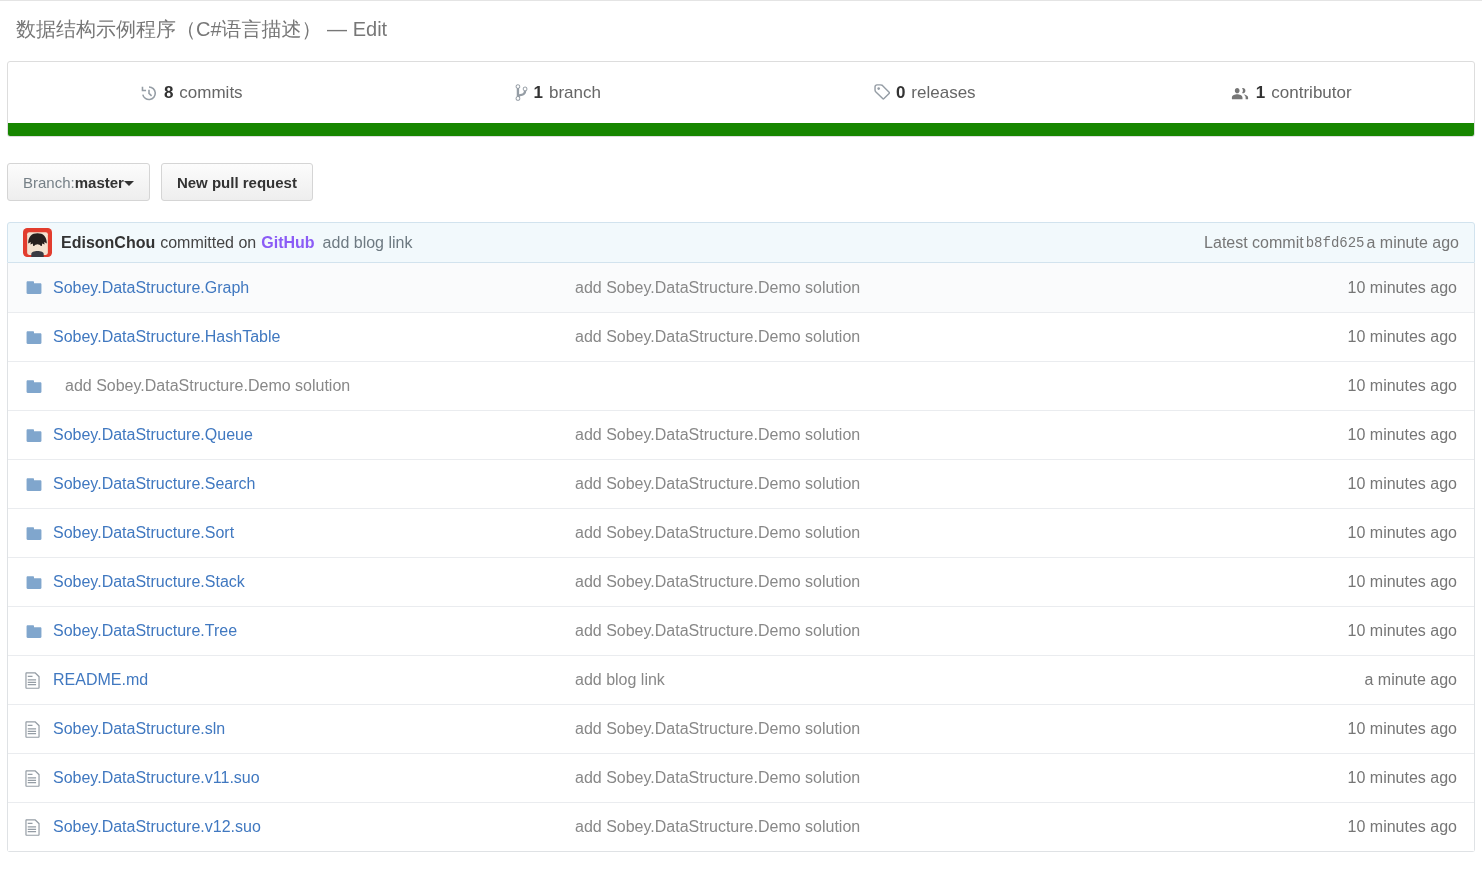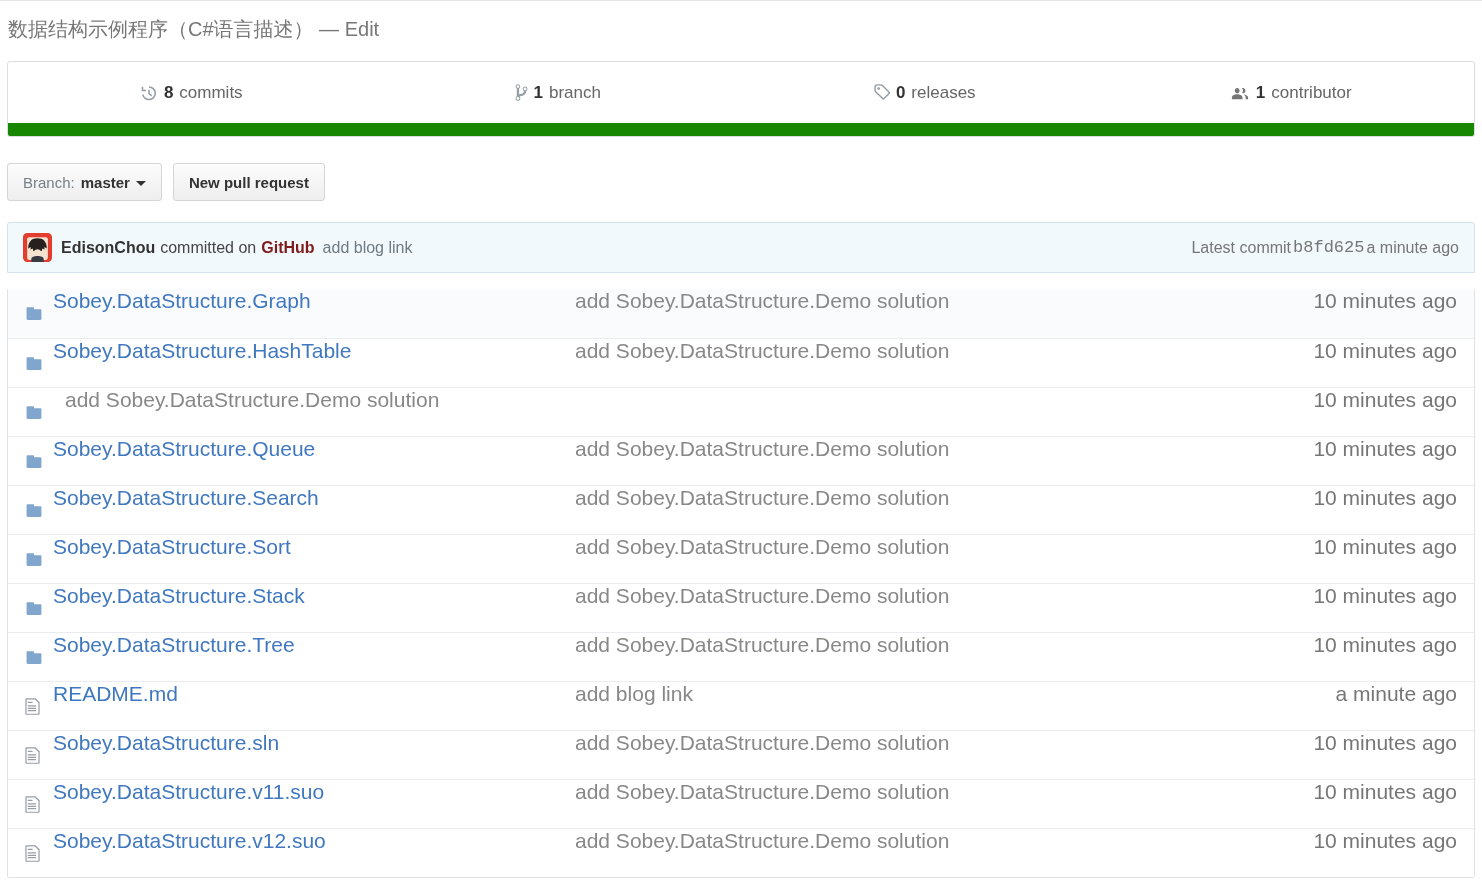--- a/index.html
+++ b/index.html
@@ -1,65 +1,65 @@
 <!DOCTYPE html>
 <html><head>
 <meta charset="utf-8">
 <style>
   * { margin: 0; padding: 0; box-sizing: border-box; }
   html, body { width: 1482px; height: 893px; overflow: hidden; background: #fff; }
   body { font-family: "Liberation Sans", "DejaVu Sans", sans-serif; color: #333; }
   .page { border-top: 1px solid #e4e4e4; }
 
   
-  .repo-title { font-size: 20px; color: #777; padding: 15px 10px 14px 8px; font-weight: 400; }
+  .repo-title { font-size: 20px; color: #777; padding: 15px 10px 14px 16px; font-weight: 400; }
 
   
   .stats-box { margin: 4px 7px 0 7px; border: 1px solid #dddddd; border-radius: 3px; overflow: hidden; }
   .stats-row { display: flex; height: 61px; align-items: center; }
   .stat-item { flex: 1; display: flex; align-items: center; justify-content: center; gap: 6px;
                font-size: 17px; color: #666; text-decoration: none; cursor: pointer; }
   .stat-item .num { font-weight: 700; color: #333; }
   .stat-item svg { display: block; }
   .lang-bar { height: 13px; width: 100%; background: #178600; }
 
   
   .toolbar { display: flex; justify-content: space-between; align-items: center; margin: 26px 7px 21px 7px; }
   .toolbar-left, .toolbar-right { display: flex; align-items: center; }
-  .btn { display: inline-flex; align-items: center; gap: 6px; height: 38px; padding: 0 15px;
+  .btn { display: inline-flex; align-items: center; height: 38px; padding: 0 15px;
          background: linear-gradient(#fcfcfc, #eeeeee); border: 1px solid #d5d5d5; border-radius: 3px;
          font-size: 15px; color: #333; font-weight: 600; cursor: pointer;
          font-family: "Liberation Sans", sans-serif; }
   .btn-branch { margin-right: 11px; font-weight: 400; }
   .btn-branch .branch-label { color: #768087; }
   .btn-branch .branch-name { font-weight: 700; color: #333; }
   .btn-group { display: flex; margin-right: 11px; }
   .btn-group .btn { border-radius: 0; border-right-width: 0; }
   .btn-group .btn:first-child { border-radius: 3px 0 0 3px; }
   .btn-group .btn:last-child { border-radius: 0 3px 3px 0; border-right-width: 1px; }
   .btn-clone { background: linear-gradient(#8add6d, #60b044); border: 1px solid #5ca941;
                color: #fff; font-weight: 700; text-shadow: 0 1px 0 rgba(0,0,0,0.15); }
   .caret { display: inline-block; width: 0; height: 0; border-left: 5px solid transparent;
            border-right: 5px solid transparent; border-top: 5px solid currentColor; margin-top: 2px; }
 
   
-  .commit-tease { margin: 16px 7px; display: flex; align-items: center; height: 51px;
+  .commit-tease { margin: 0 7px; display: flex; align-items: center; height: 41px;
                   background: #f2f9fc; border: 1px solid #d2e3ee; border-radius: 3px 3px 0 0;
                   padding: 12px 15px; font-size: 16px; color: #444; }
   .commit-avatar { width: 29px; height: 29px; border-radius: 3px; margin-right: 9px; flex: none; }
   .commit-author { font-weight: 700; color: #333; text-decoration: none; cursor: pointer; }
-  .commit-platform { font-weight: 700; color: #7f1d1d; }
+  .commit-platform { font-weight: 700; color: #8b5cf6; }
   .commit-msg { color: #667; color: #6a737d; text-decoration: none; margin-left: 8px; cursor: pointer; color:#6e7a82; }
   .commit-tease .spacer { flex: 1; }
   .commit-right { color: #767676; font-size: 16px; display: flex; align-items: center; gap: 2px; }
-  .commit-sha { font-family: "Liberation Mono", "DejaVu Sans Mono", monospace; font-size: 17px; color: #767676; cursor: pointer; }
+  .commit-sha { font-family: "Liberation Mono", "DejaVu Sans Mono", monospace; font-size: 14px; color: #767676; cursor: pointer; }
 
   
   .files-table { margin: 0 7px; border: 1px solid #dfe2e5; border-top: none; border-radius: 0 0 3px 3px; }
-  .file-row { display: flex; height: 49px; border-top: 1px solid #eaecef; background: #fff; font-size: 21px; }
+  .file-row { display: flex; align-items: center; height: 49px; border-top: 1px solid #eaecef; background: #fff; font-size: 16px; }
   .file-row:first-child { border-top: none; background: #fafbfc; }
   .cell-icon { flex: none; width: 28px; margin-left: 17px; display: flex; align-items: center; }
   .cell-name { flex: 0 0 510px; overflow: hidden; white-space: nowrap; }
   .cell-msg { flex: 1; overflow: hidden; white-space: nowrap; }
   .cell-time { flex: none; width: 210px; text-align: right; padding-right: 17px; color: #767676; }
   .name-link { color: #4078c0; text-decoration: none; cursor: pointer; }
   .msg-link { color: #888; text-decoration: none; cursor: pointer; margin-left: 12px; }
   .glyph-folder, .glyph-file { display: none; }
   .is-folder .glyph-folder { display: block; }
   .is-file .glyph-file { display: block; }

